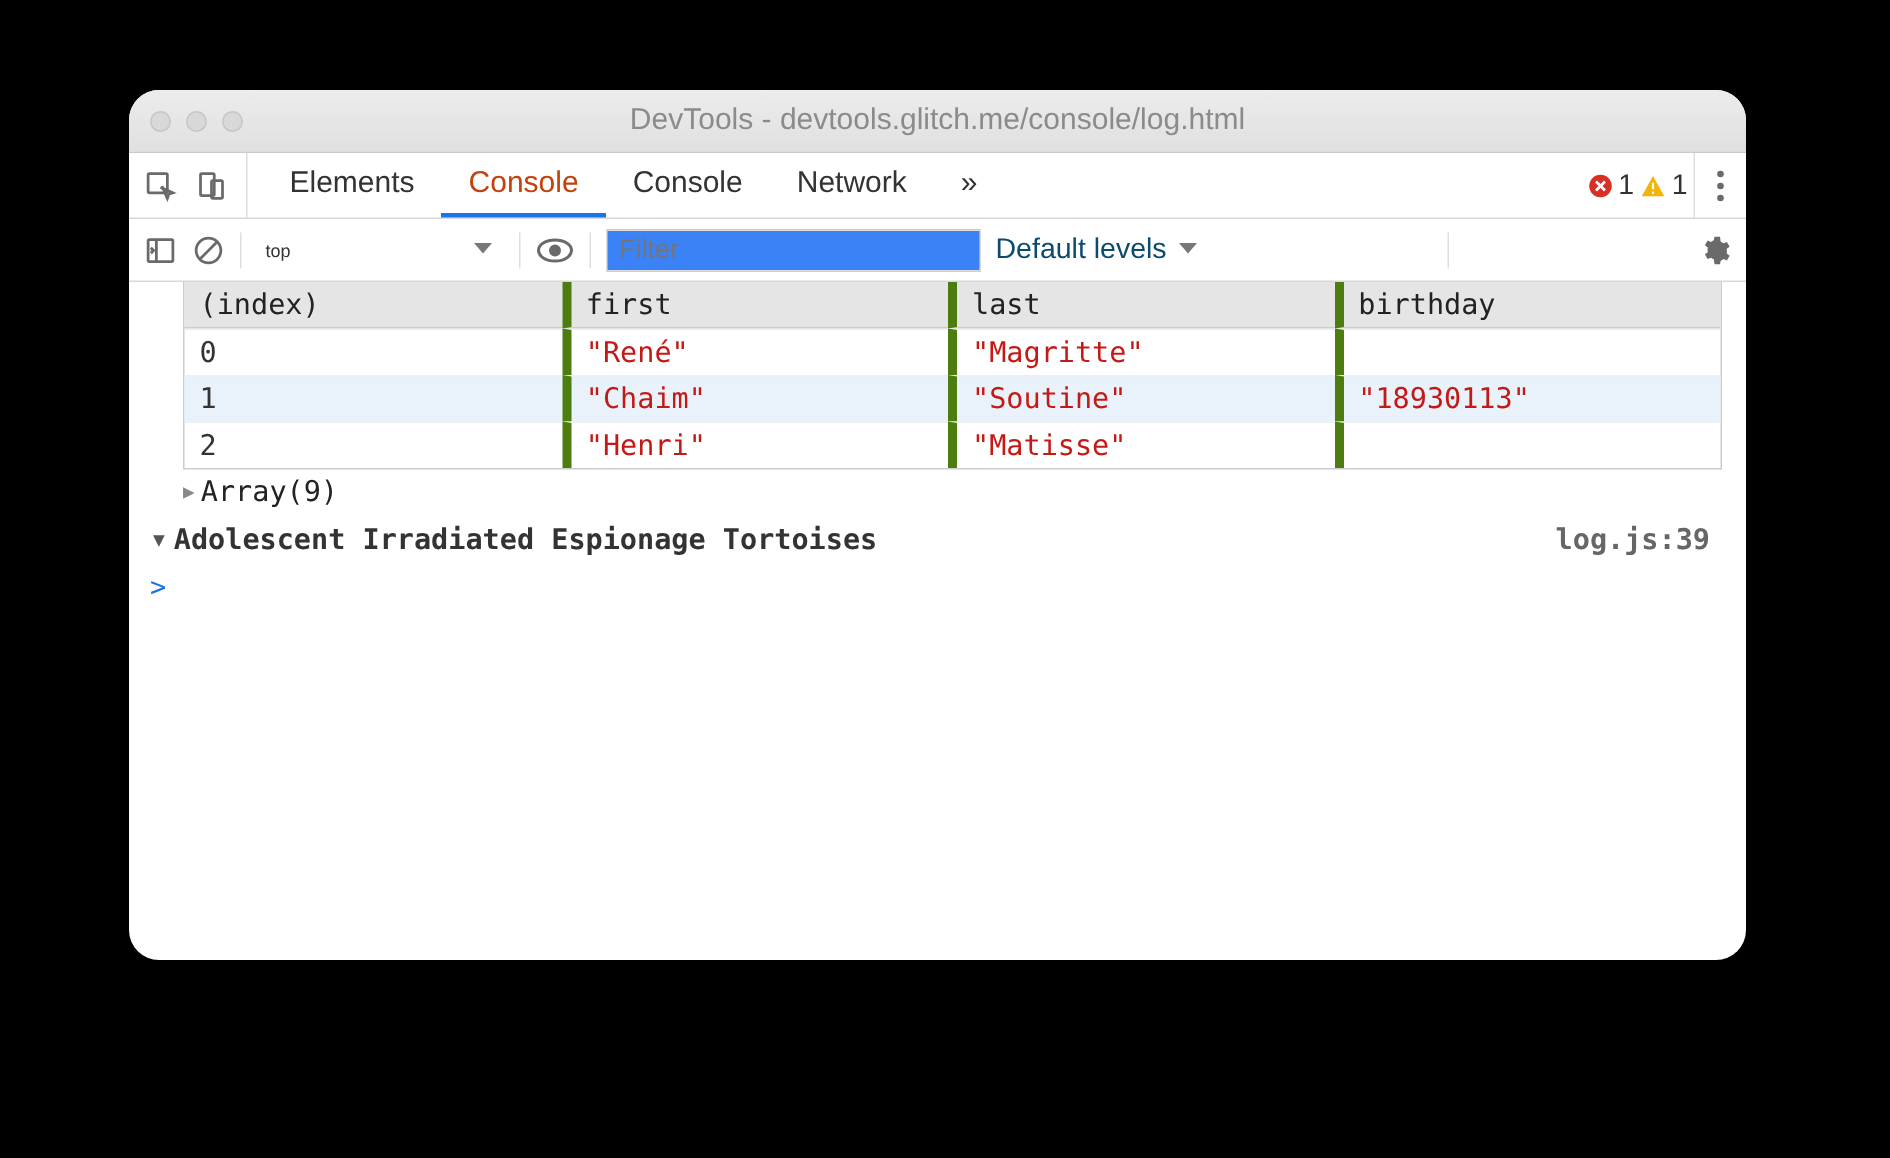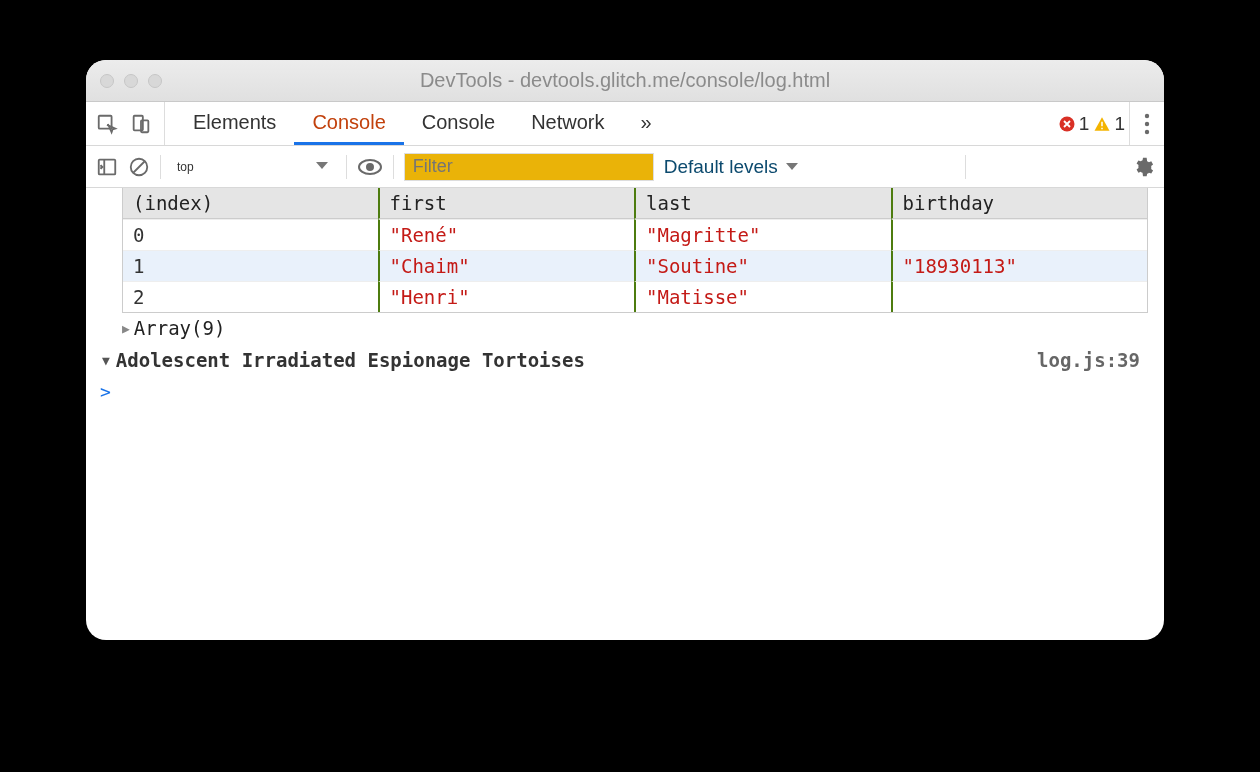--- a/index.html
+++ b/index.html
@@ -73,40 +73,40 @@
     border-bottom:1px solid #d8d8d8;
     display:flex; align-items:center;
     padding:0 10px;
     gap:10px;
   }
   .sep { width:1px; height:24px; background:#ddd; }
   .ctx { display:flex; align-items:center; font-size:12px; padding:0 6px; gap:120px; color:#333;}
   .ctx .chev { color:#777; }
   .filter {
     width:250px; height:28px;
-    border:1px solid #ddd; background:#eab308;
+    border:1px solid #ddd; background:#3b82f6;
     font-size:18px; padding:2px 8px; color:#333;
   }
   .levels { font-size:19px; color:#0c4a6e; display:flex; align-items:center; gap:6px;}
   .gear { margin-left:auto; color:#6a6a6a;}
 
   
   .tbl {
     margin: 0 16px 0 36px;
     border-right:1px solid #ccc;
     border-left:1px solid #ccc;
     border-bottom:1px solid #ccc;
     font-family: Menlo, Consolas, monospace;
     font-size:19px;
   }
   .row { display:flex; }
   .cell {
     flex:1;
     padding:4px 10px;
-    border-left:2px solid #4d7c0f;
+    border-left:6px solid #4d7c0f;
   }
   .cell:first-child { border-left:none; }
   .hdr .cell { background:#e5e5e5; border-bottom:1px solid #ccc; color:#222;}
   .body .row .cell { border-top:1px solid #eee;}
   .body .row.sel .cell { background:#e9f1fb; }
   .str { color:#c41a16; }
 
   .arrline {
     font-family: Menlo, Consolas, monospace;
     font-size:19px;

